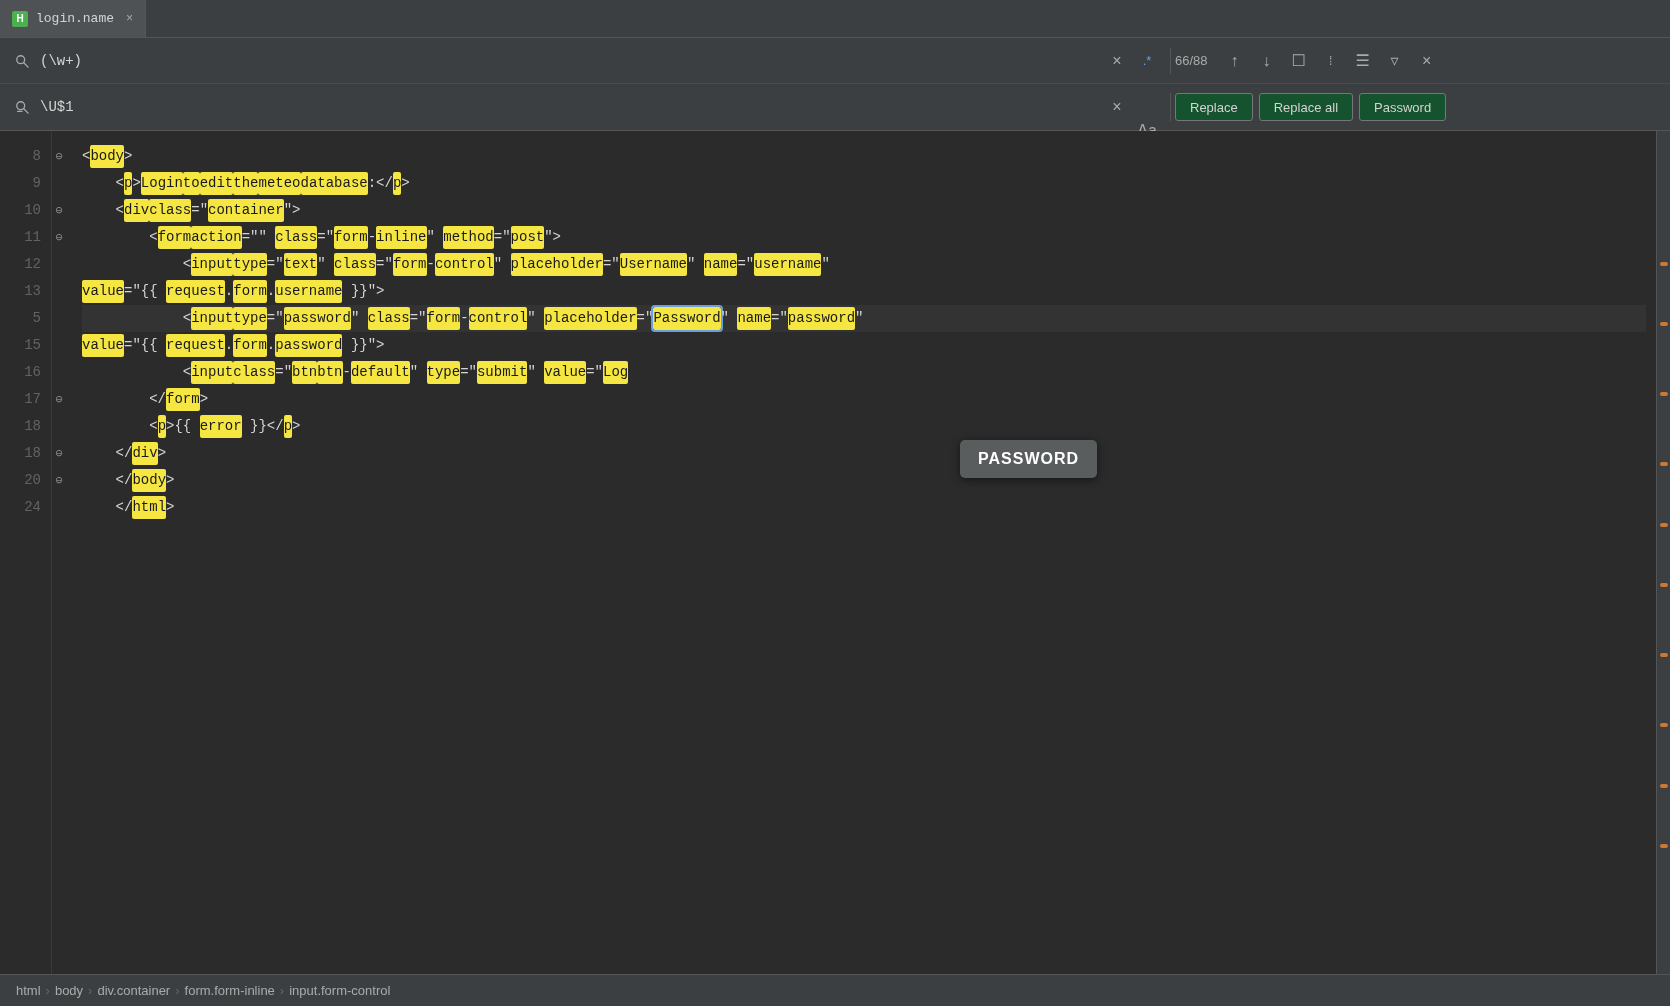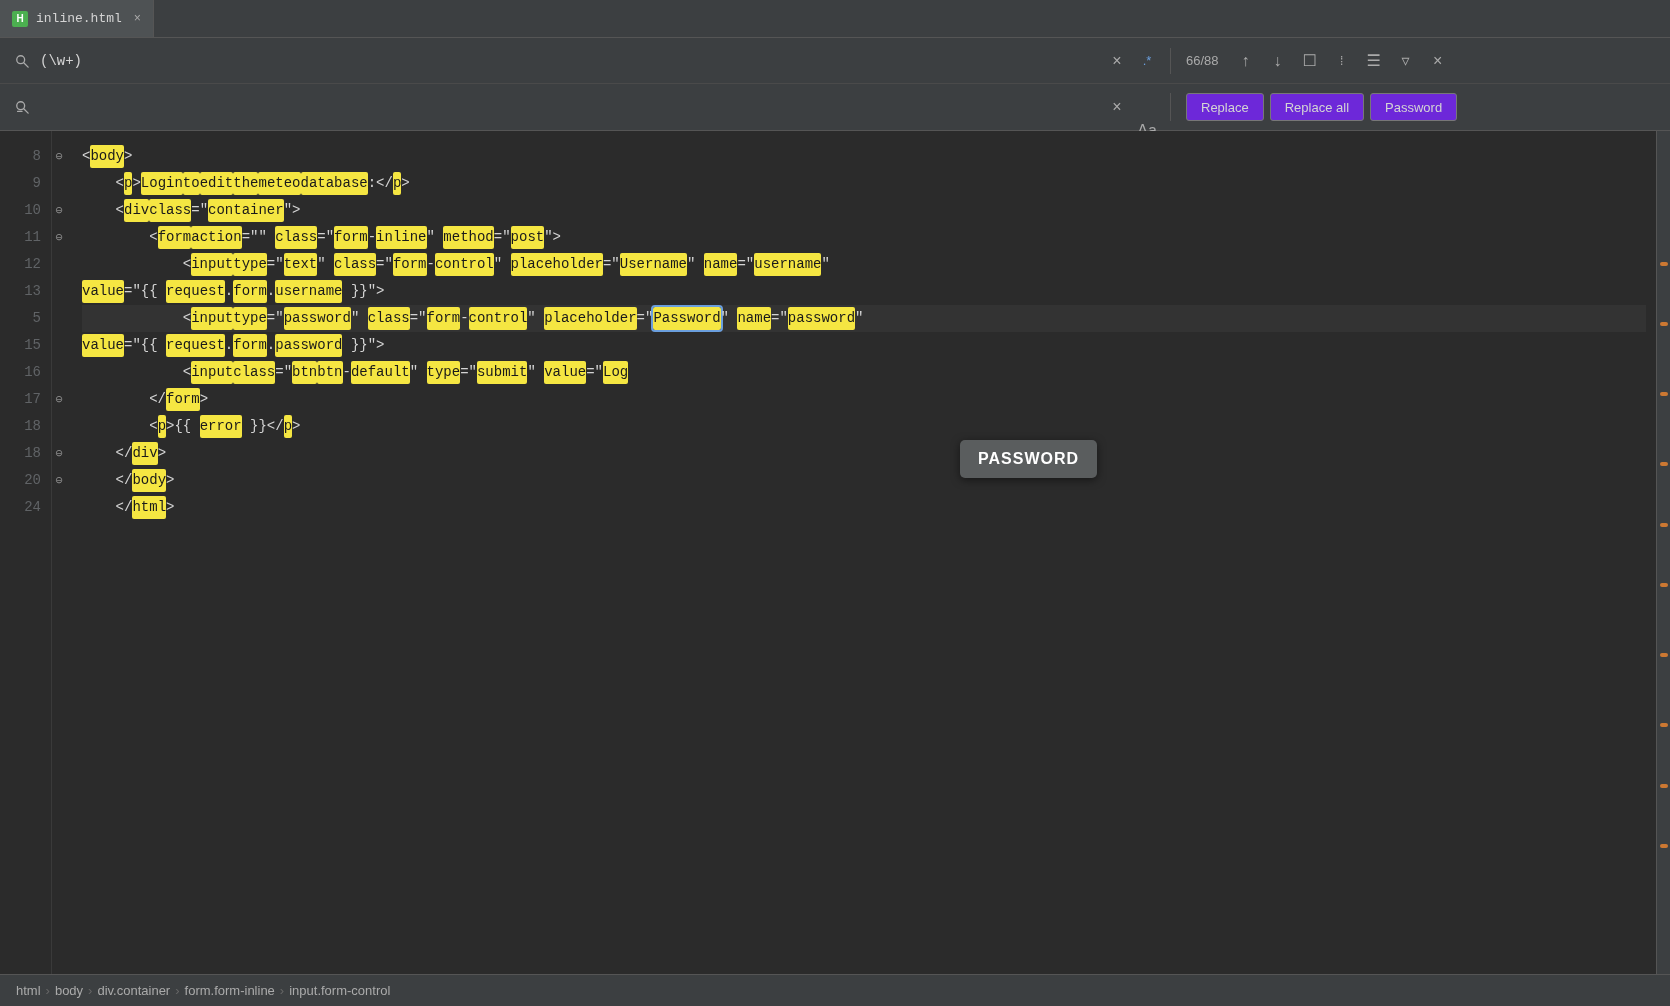--- a/index.html
+++ b/index.html
@@ -97,21 +97,21 @@
       color: #aaa;
       font-size: 16px;
       width: 26px;
       height: 26px;
       display: flex;
       align-items: center;
       justify-content: center;
       border-radius: 3px;
     }
     .replace-btn {
-      background: #6d28d9;
+      background: #14532d;
       border: 1px solid #777;
       color: #d4d4d4;
       font-family: sans-serif;
       font-size: 13px;
       padding: 4px 14px;
       cursor: pointer;
       border-radius: 3px;
       height: 28px;
     }
 
@@ -258,31 +258,31 @@
       display: flex;
       align-items: center;
       padding: 0 10px;
       gap: 6px;
     }
     .search-bar-right {
       width: 500px;
       border-left: 1px solid #555;
       display: flex;
       align-items: center;
-      padding: 0 15px;
+      padding: 0 4px;
       gap: 6px;
     }
   </style>
 </head>
 <body>
 
 <div class="tab-bar">
   <div class="tab">
     <div class="tab-icon">H</div>
-    <span>inline.html</span>
+    <span>login.name</span>
     <span class="close-btn">×</span>
   </div>
 </div>
 
 <div class="search-area">
 
   <div class="search-bar-row" style="border-bottom:1px solid #4a4a4a;">
     <div class="search-bar-left">
       <div class="search-icon-wrap">
         <svg width="14" height="14" viewBox="0 0 16 16" fill="none">
@@ -310,20 +310,21 @@
 
   <div class="search-bar-row">
     <div class="search-bar-left">
       <div class="search-icon-wrap">
         <svg width="14" height="14" viewBox="0 0 16 16" fill="none">
           <circle cx="6.5" cy="6.5" r="4.5" stroke="#aaa" stroke-width="1.5"></circle>
           <line x1="10" y1="10" x2="15" y2="15" stroke="#aaa" stroke-width="1.5" stroke-linecap="round"></line>
           <line x1="3" y1="13" x2="8" y2="13" stroke="#aaa" stroke-width="1.5" stroke-linecap="round"></line>
         </svg>
       </div>
+      <input class="search-input" type="text" value="\U$1" style="">
       <div class="search-controls">
         <button class="icon-btn">×</button>
         <button class="icon-btn" style="font-size:16px;margin-top:48px;" title="Preserve case">Aa</button>
       </div>
     </div>
     <div class="search-bar-right">
       <button class="replace-btn">Replace</button>
       <button class="replace-btn">Replace all</button>
       <button class="replace-btn">Password</button>
     </div>

